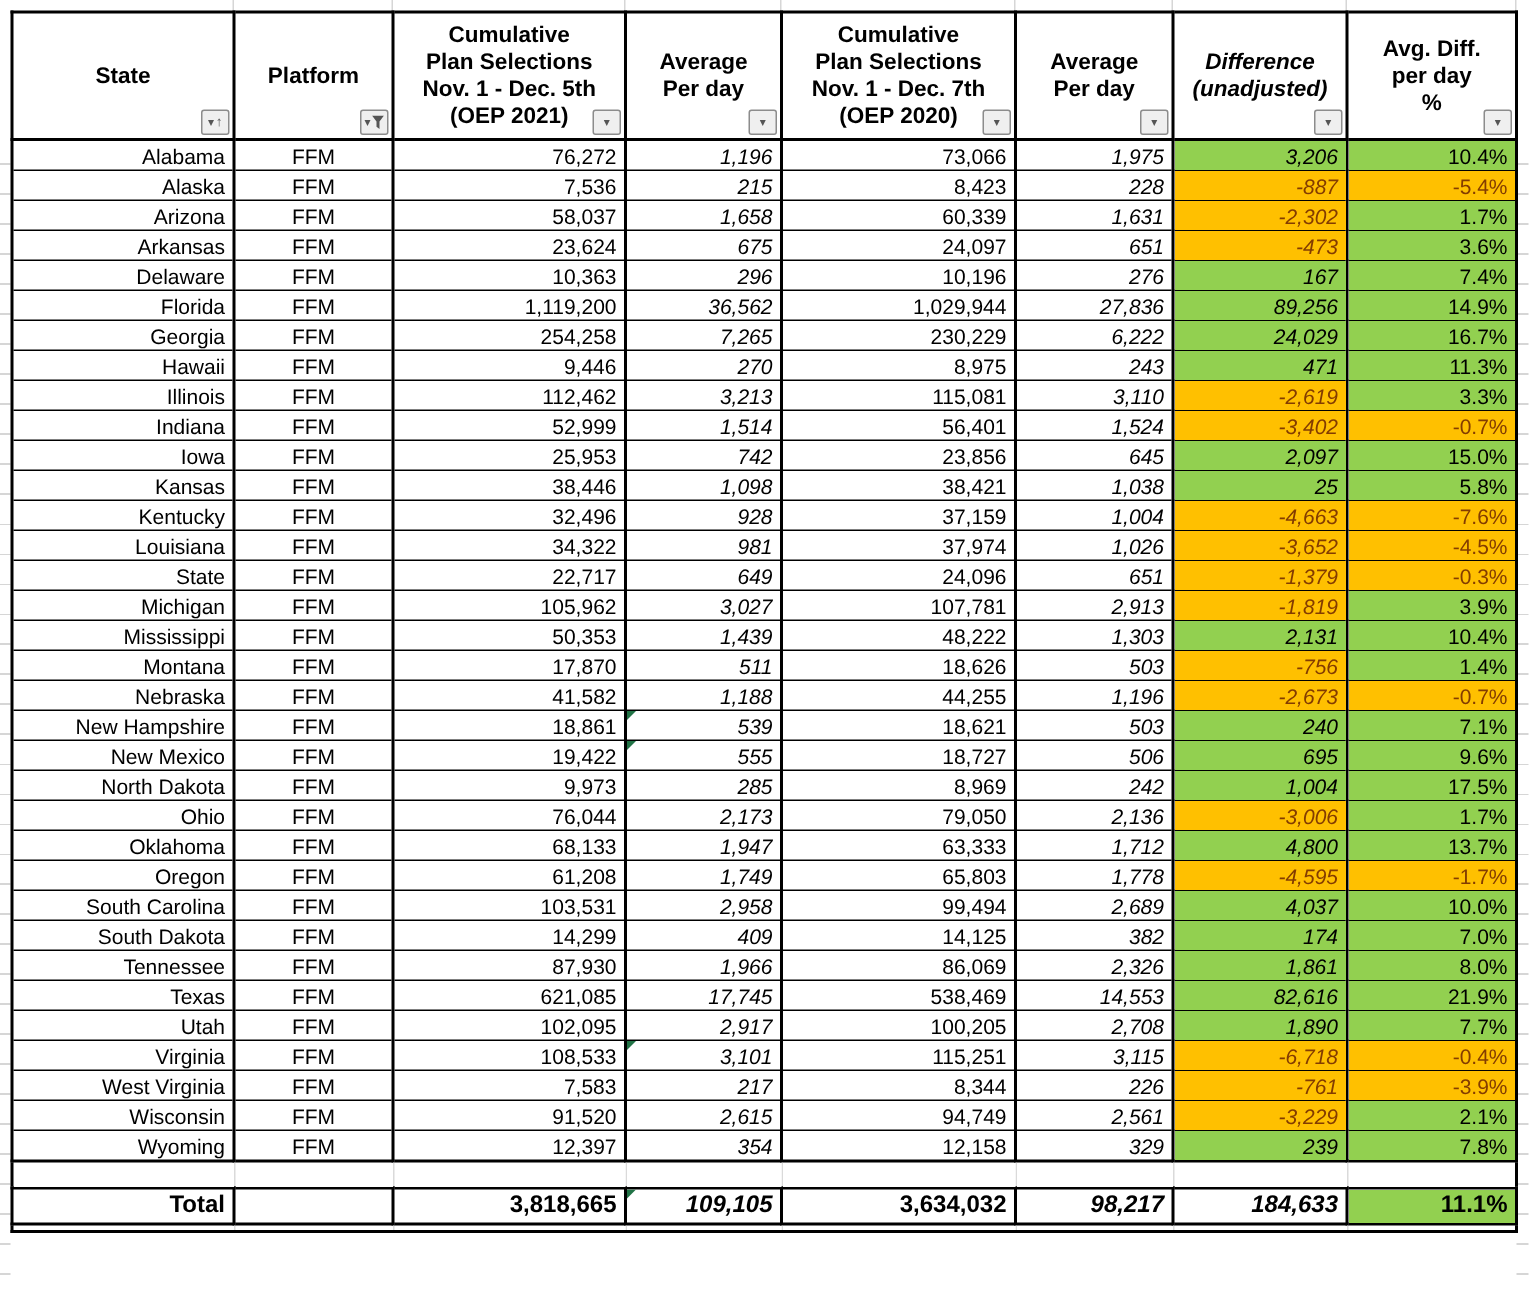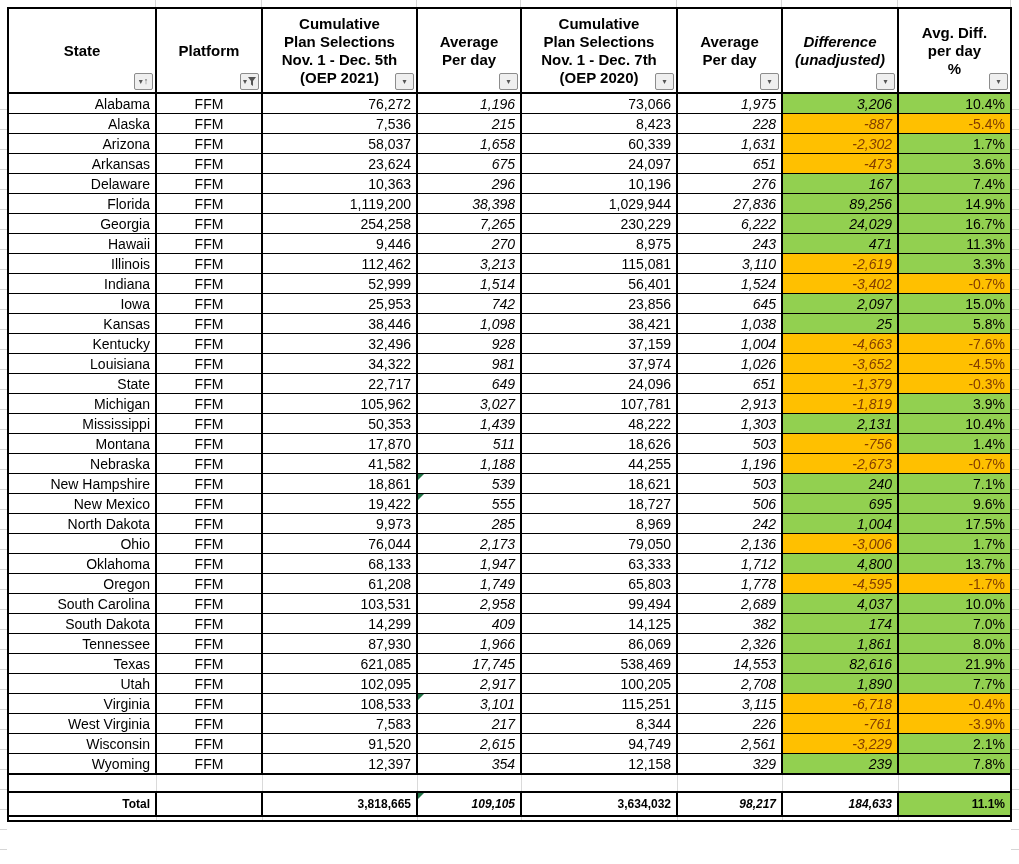--- a/index.html
+++ b/index.html
@@ -35,21 +35,21 @@
   .g{background:var(--green,#92D050);}
   .o{background:var(--orange,#FFC000);}
   td.neg{color:var(--negtext,#833C00);padding-left:20px;}
 
   td.flag::before{content:"";position:absolute;left:0;top:0;
     border-left:6px solid var(--flaggreen,#217346);border-bottom:6px solid transparent;}
 
   tr.gap td{border:1px solid #dadada;background:#fff;height:16px;}
   tr.gap2 td{border:1px solid #dadada;border-top:2px solid #000;background:#fff;height:3px;}
 
-  tr.total td{border:2px solid #000;font-weight:bold;height:22px;font-size:12px;}
+  tr.total td{border:2px solid #000;font-weight:bold;height:22px;font-size:16px;}
   tr.total td.label{text-align:right;}
 
   
   .fbtn{position:absolute;right:2px;bottom:2px;width:17px;height:15px;background:#efefef;
     border:1px solid #8c8c8c;border-radius:2px;display:flex;align-items:center;
     justify-content:center;font-size:8px;color:#555;line-height:1;cursor:pointer;
     font-weight:normal;font-style:normal;gap:1px;}
   .fbtn svg{display:block;}
 </style>
 </head>
@@ -183,21 +183,21 @@
       <td class="num">10,196</td>
       <td class="num it">276</td>
       <td class="num it g">167</td>
       <td class="num g">7.4%</td>
     </tr>
 
     <tr>
       <td class="state">Florida</td>
       <td class="platform">FFM</td>
       <td class="num">1,119,200</td>
-      <td class="num it">38,398</td>
+      <td class="num it">36,562</td>
       <td class="num">1,029,944</td>
       <td class="num it">27,836</td>
       <td class="num it g">89,256</td>
       <td class="num g">14.9%</td>
     </tr>
 
     <tr>
       <td class="state">Georgia</td>
       <td class="platform">FFM</td>
       <td class="num">254,258</td>

